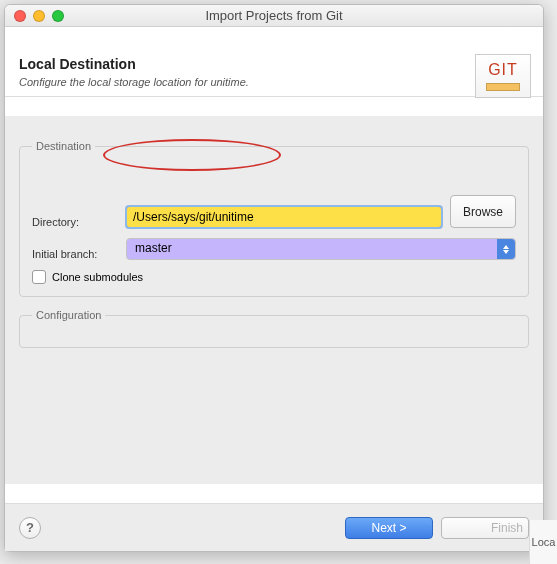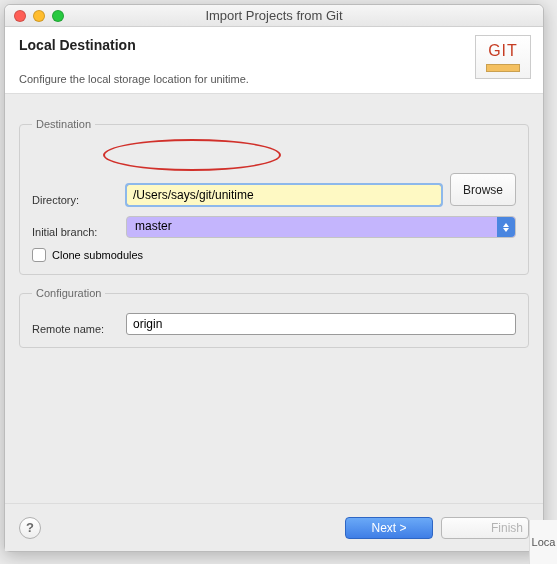--- a/index.html
+++ b/index.html
@@ -1,15 +1,15 @@
 <!DOCTYPE html>
 <html><head>
 <meta charset="utf-8">
 <style>
-  * { box-sizing: border-box; margin: 0; padding: 0; }
+  * { box-sizing: border-box; margin: 0; padding: 0; gap: 19px; }
   body {
     font-family: "Lucida Grande", "Helvetica Neue", Arial, sans-serif;
     font-size: 11px;
     background: #ececec;
     width: 557px;
     height: 564px;
     overflow: hidden;
   }
   .window {
     width: 540px;
@@ -41,21 +41,21 @@
     position: absolute; left: 0; right: 0; text-align: center;
     font-size: 13px; color: #4a4a4a;
   }
   .header {
     padding: 10px 14px 8px 14px;
     background: #fff;
     position: relative;
     border-bottom: 1px solid #ddd;
   }
   .header h1 { font-size: 14px; font-weight: bold; color: #222; }
-  .header p { font-size: 11px; color: #555; margin-top: 20px; }
+  .header p { font-size: 11px; color: #555; margin-top: 4px; font-style: italic; }
   .git-logo {
     position: absolute; right: 12px; top: 8px;
     width: 56px; height: 44px;
     border: 1px solid #ccc;
     background: linear-gradient(#fff,#f3f3f3);
     display: flex; align-items: center; justify-content: center;
     font-family: Arial, sans-serif;
     font-weight: normal;
     font-size: 16px;
     color: #c63c22;
@@ -89,21 +89,21 @@
   .text-input {
     flex: 1;
     height: 22px;
     border: 1px solid #9a9a9a;
     border-radius: 3px;
     padding: 2px 6px;
     font-size: 12px;
     background: #fff;
   }
   .text-input.focus {
-    background: #fef9c3;
+    background: #fde047;
     outline: 2px solid #8db8eb;
     outline-offset: -1px;
     color: #000;
     margin-top: 40px;
   }
   .select {
     flex: 1;
     height: 22px;
     border: 1px solid #c4c4c4;
     border-radius: 4px;
@@ -225,24 +225,20 @@
       </div>
 
       <div class="check-row">
         <div class="checkbox"></div>
         <label>Clone submodules</label>
       </div>
     </fieldset>
 
     <fieldset>
       <legend>Configuration</legend>
-      <div class="row" style="margin-bottom:0">
-        <label class="lbl">Remote name:</label>
-        <input class="text-input" type="text" value="origin" style="">
-      </div>
     </fieldset>
 
   </div>
 
   <div class="footer">
     <div class="help">?</div>
     <button class="wiz-btn primary">Next &gt;</button>
     <button class="wiz-btn disabled">Finish</button>
   </div>
 

